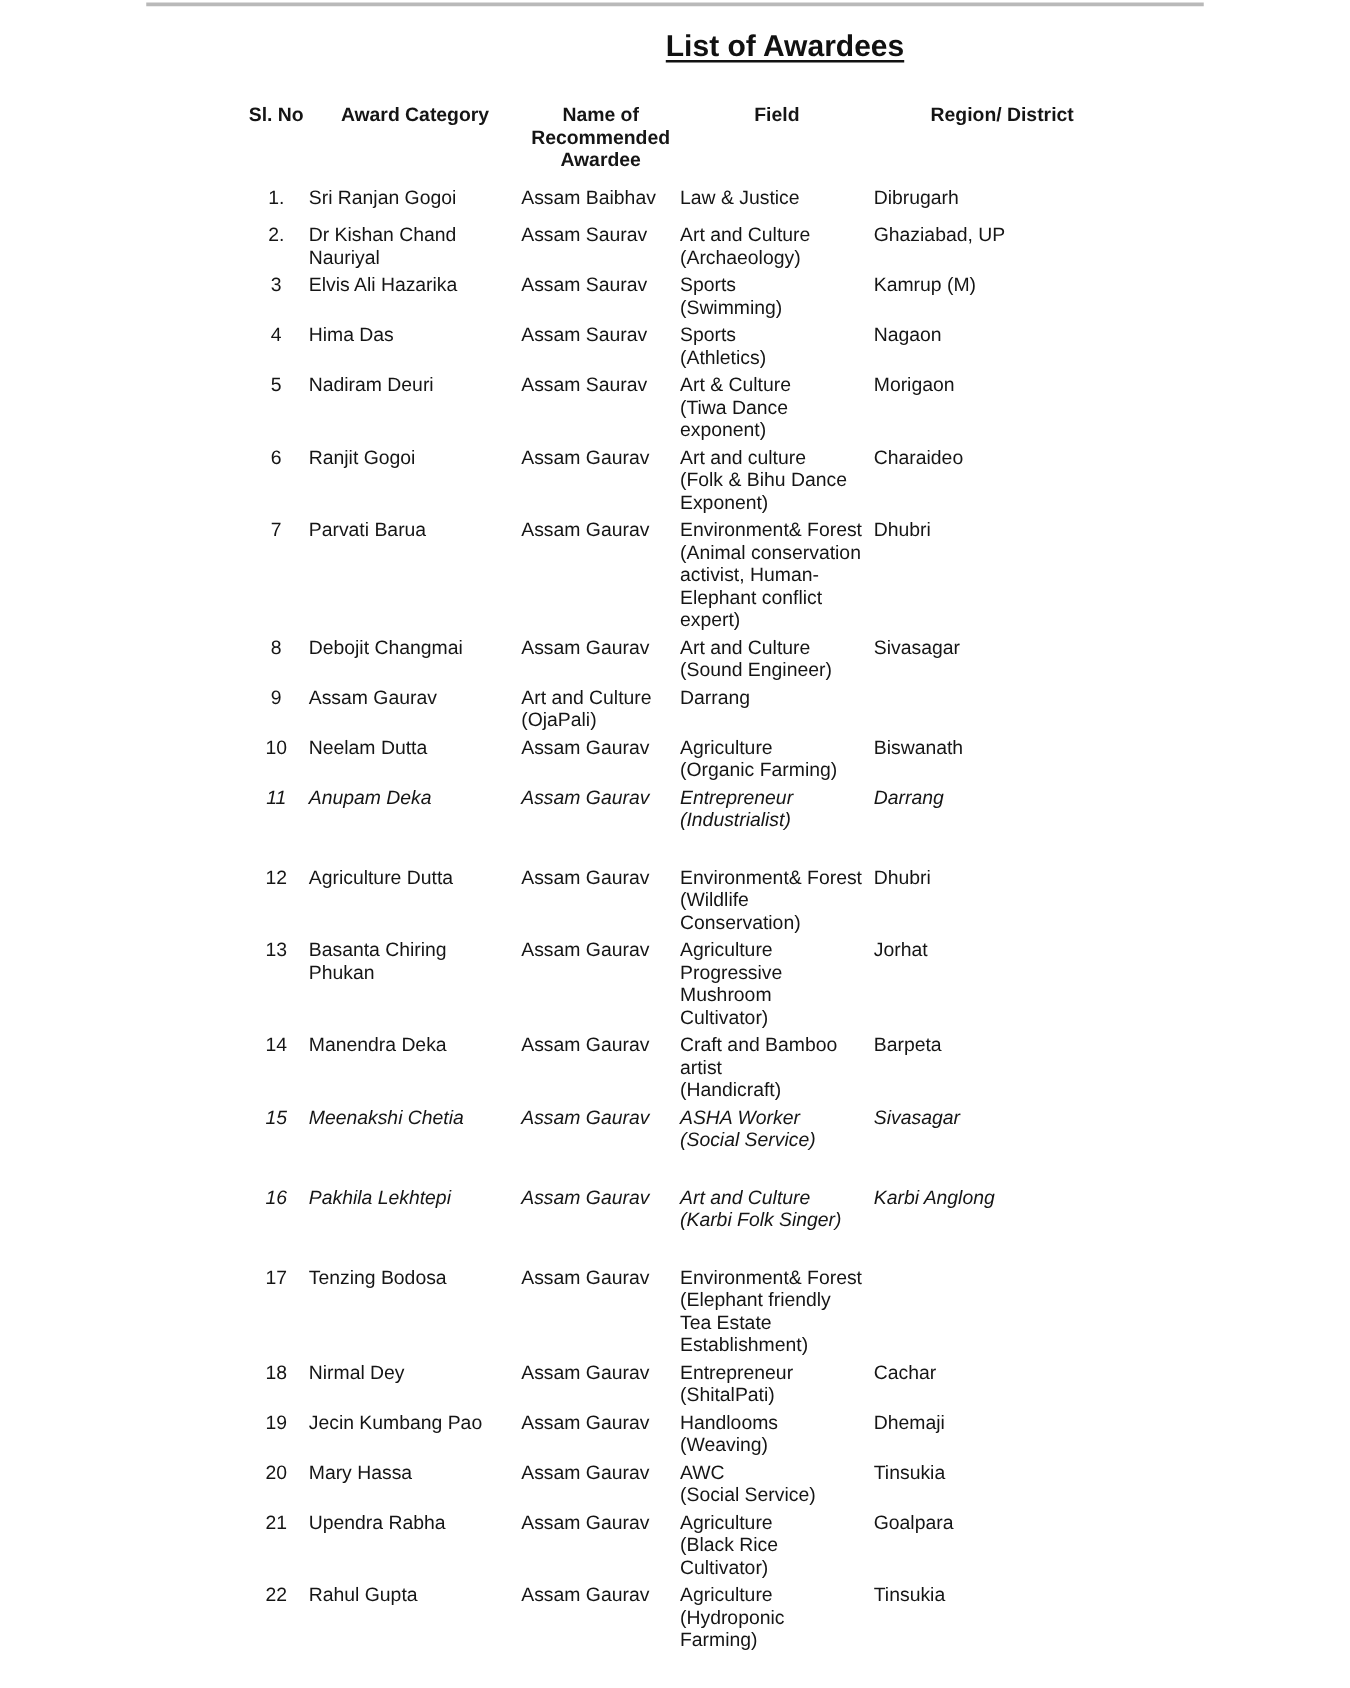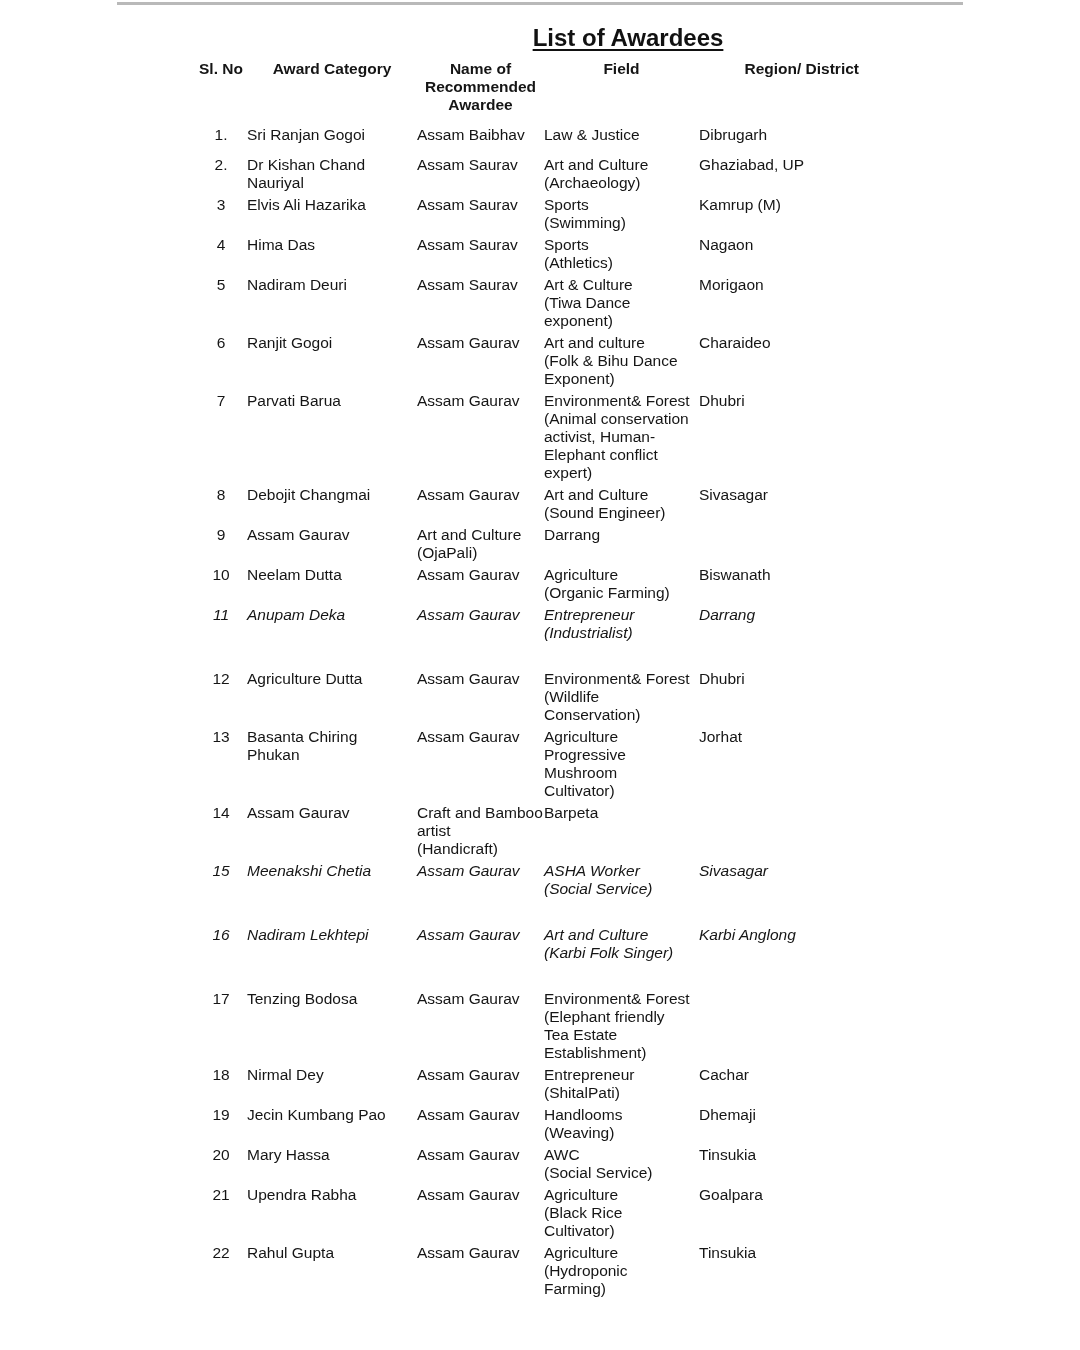--- a/index.html
+++ b/index.html
@@ -48,20 +48,21 @@
     display: grid;
     grid-template-columns: 52px 170px 127px 155px 160px;
   }
   .cell {
     font-size: 15.5px;
     line-height: 18px;
     white-space: pre;
   }
   .header-row {
     margin-bottom: 12px;
+    margin-top: 24px;
   }
   .header-row .cell {
     font-weight: bold;
   }
   
   .header-row .cell:nth-child(1),
   .header-row .cell:nth-child(2),
   .header-row .cell:nth-child(3),
   .header-row .cell:nth-child(4) { text-align: center; }
   .header-row .cell:nth-child(5) { text-align: right; }
@@ -197,37 +198,38 @@
 Phukan</div>
           <div class="cell">Assam Gaurav</div>
           <div class="cell">Agriculture
 Progressive
 Mushroom
 Cultivator)</div>
           <div class="cell">Jorhat</div>
         </div>
         <div class="row">
           <div class="cell">14</div>
+          <div class="cell">Manendra Deka</div>
           <div class="cell">Assam Gaurav</div>
           <div class="cell">Craft and Bamboo
 artist
 (Handicraft)</div>
           <div class="cell">Barpeta</div>
         </div>
         <div class="row gap-lg">
           <div class="cell">15</div>
           <div class="cell">Meenakshi Chetia</div>
           <div class="cell">Assam Gaurav</div>
           <div class="cell">ASHA Worker
 (Social Service)</div>
           <div class="cell">Sivasagar</div>
         </div>
         <div class="row gap-lg">
           <div class="cell">16</div>
-          <div class="cell">Nadiram Lekhtepi</div>
+          <div class="cell">Pakhila Lekhtepi</div>
           <div class="cell">Assam Gaurav</div>
           <div class="cell">Art and Culture
 (Karbi Folk Singer)</div>
           <div class="cell">Karbi Anglong</div>
         </div>
         <div class="row">
           <div class="cell">17</div>
           <div class="cell">Tenzing Bodosa</div>
           <div class="cell">Assam Gaurav</div>
           <div class="cell">Environment&amp; Forest

